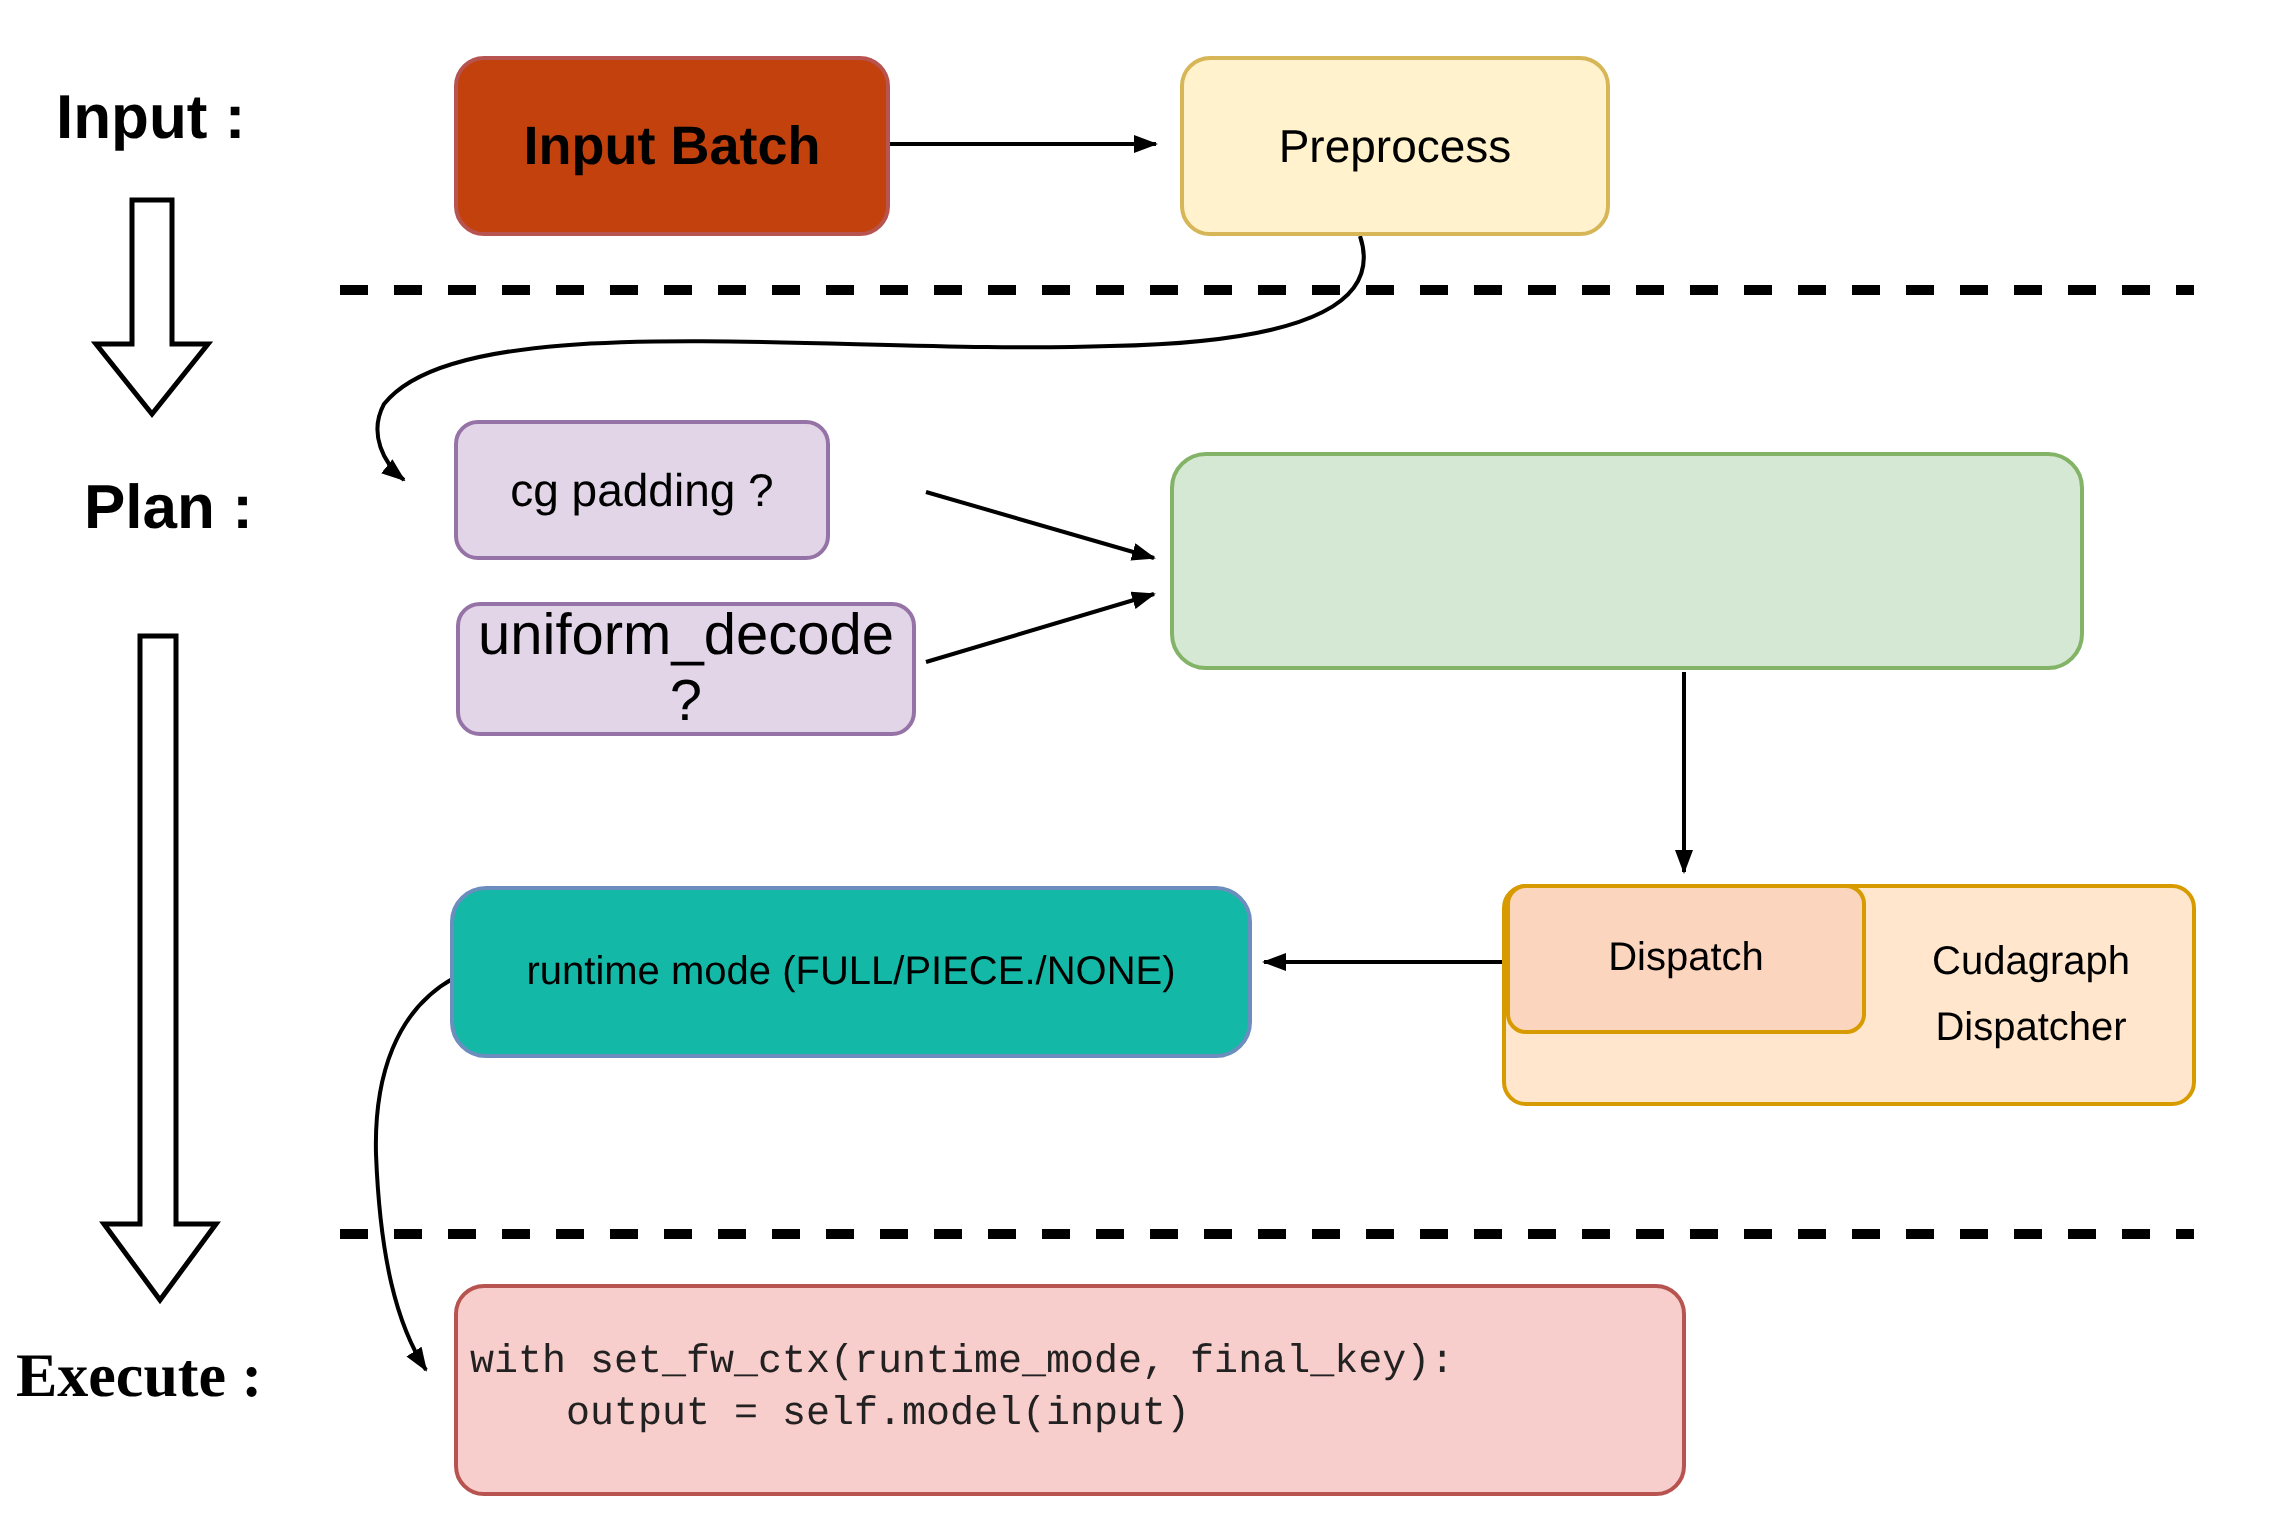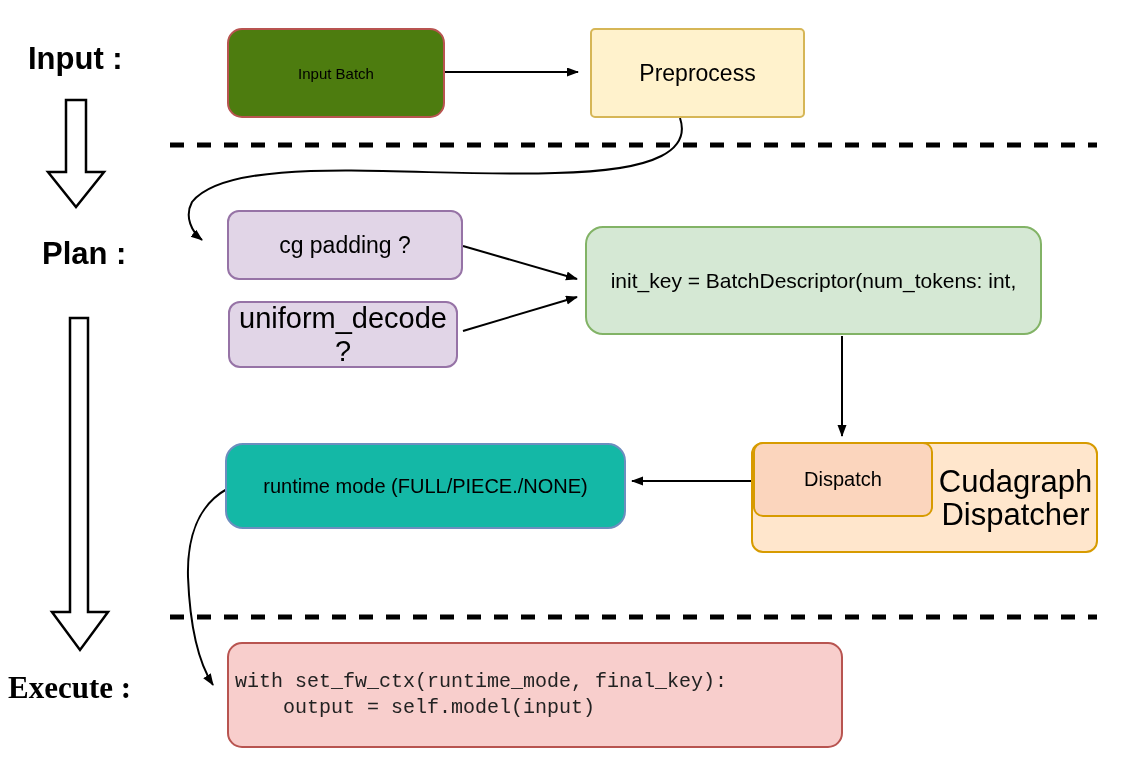--- a/index.html
+++ b/index.html
@@ -30,31 +30,32 @@
     flex-direction: column;
     align-items: center;
     justify-content: center;
     text-align: center;
     color: #000000;
   }
   .node .tline { display: block; }
 
   .box-input-batch {
     left: 227px; top: 28px; width: 218px; height: 90px;
-    background: #4d7c0f; border: 2px solid #b85450; border-radius: 15px;
-    font-size: 15px;
+    background: #c2410c; border: 2px solid #b85450; border-radius: 15px;
+    font-size: 27px;
+    font-weight: bold;
   }
   .box-preprocess {
     left: 590px; top: 28px; width: 215px; height: 90px;
-    background: #fff2cc; border: 2px solid #d6b656; border-radius: 5px;
+    background: #fff2cc; border: 2px solid #d6b656; border-radius: 15px;
     font-size: 23px;
     justify-content: center;
   }
   .box-cg-padding {
-    left: 227px; top: 210px; width: 236px; height: 70px;
+    left: 227px; top: 210px; width: 188px; height: 70px;
     background: #e1d5e7; border: 2px solid #9673a6; border-radius: 12px;
     font-size: 23px;
   }
   .box-uniform-decode {
     left: 228px; top: 301px; width: 230px; height: 67px;
     background: #e1d5e7; border: 2px solid #9673a6; border-radius: 12px;
     font-size: 29px;
   }
   .box-init-key {
     left: 585px; top: 226px; width: 457px; height: 109px;
@@ -66,21 +67,21 @@
     background: #ffe6cc; border: 2px solid #d79b00; border-radius: 12px;
   }
   .box-dispatch {
     left: 753px; top: 442px; width: 180px; height: 75px;
     background: #fbd5bd; border: 2px solid #d79b00; border-radius: 10px;
     font-size: 20px;
   }
   .label-cudagraph {
     left: 933px; top: 442px; width: 165px; height: 111px;
     background: transparent; border: none;
-    font-size: 31px; line-height: 33px;
+    font-size: 20px; line-height: 33px;
   }
   .box-runtime-mode {
     left: 225px; top: 443px; width: 401px; height: 86px;
     background: #14b8a6; border: 2px solid #6c8ebf; border-radius: 18px;
     font-size: 20px; line-height: 29px;
   }
   .box-execute-code {
     left: 227px; top: 642px; width: 616px; height: 106px;
     background: #f8cecc; border: 2px solid #b85450; border-radius: 15px;
     font-family: "Liberation Mono", "DejaVu Sans Mono", monospace;
@@ -143,21 +144,20 @@
 
   <div class="node box-cg-padding">
     <span class="tline">cg padding ?</span>
   </div>
 
   <div class="node box-uniform-decode">
     <span class="tline">uniform_decode ?</span>
   </div>
 
   <div class="node box-init-key">
-    <span class="tline">init_key = BatchDescriptor(num_tokens: int,</span>
   </div>
 
   <div class="node box-cudagraph"></div>
 
   <div class="node box-dispatch">
     <span class="tline">Dispatch</span>
   </div>
 
   <div class="node label-cudagraph">Cudagraph Dispatcher</div>
 

